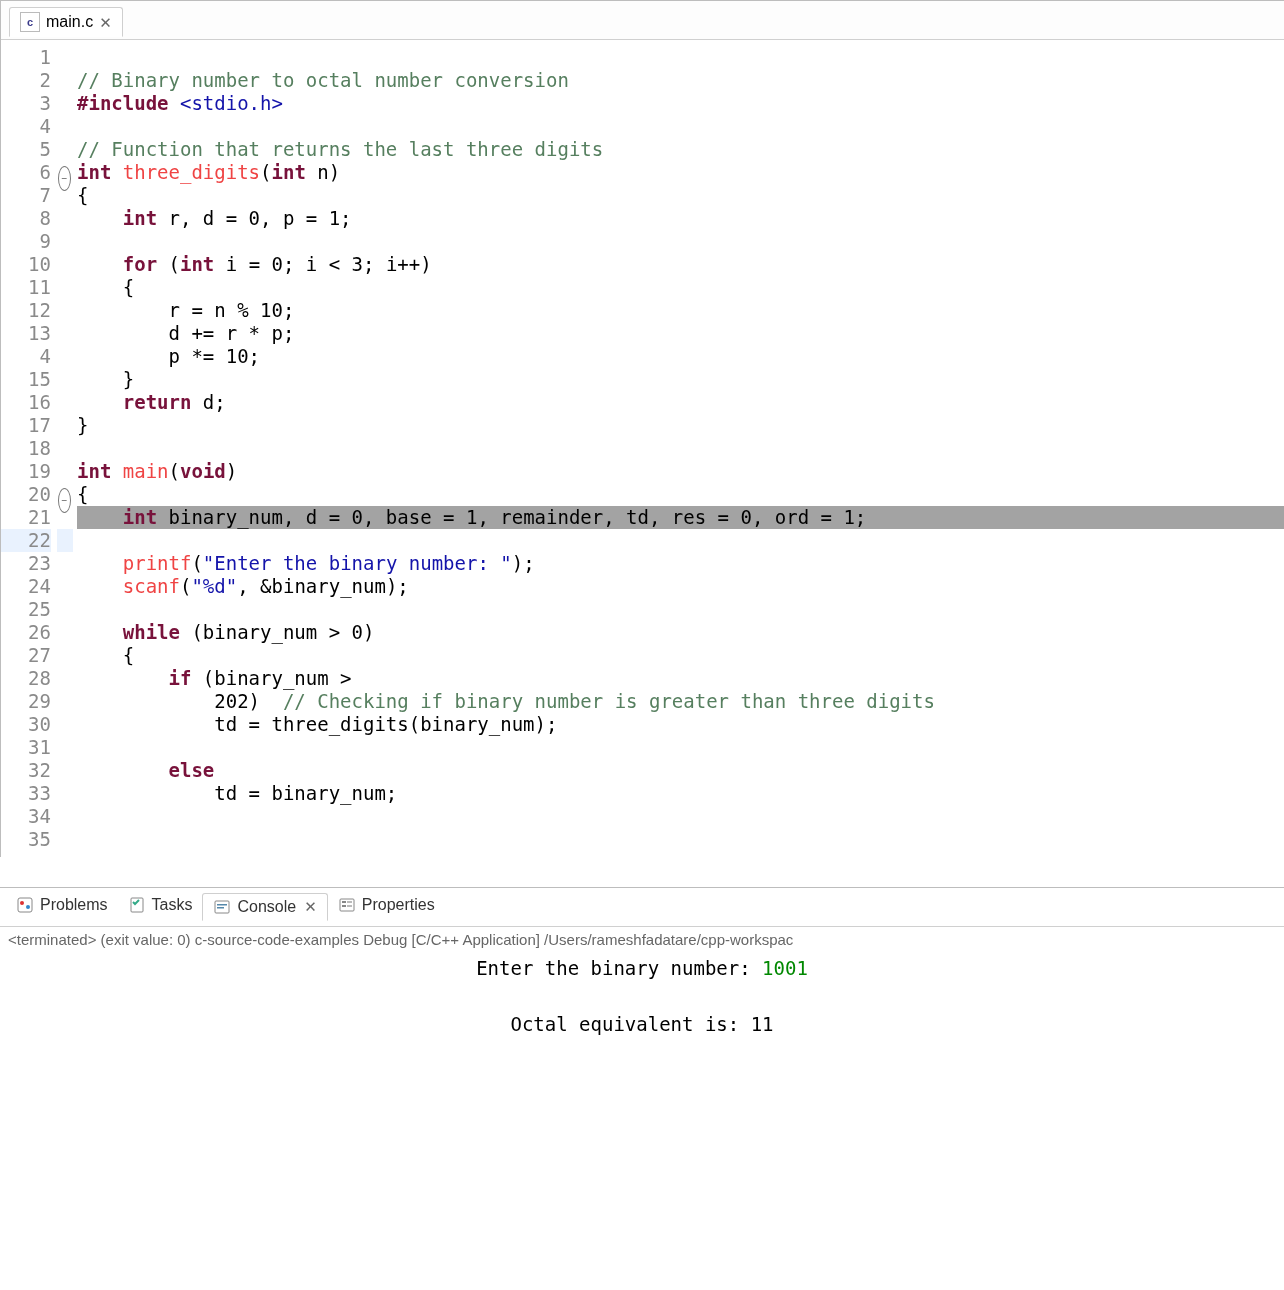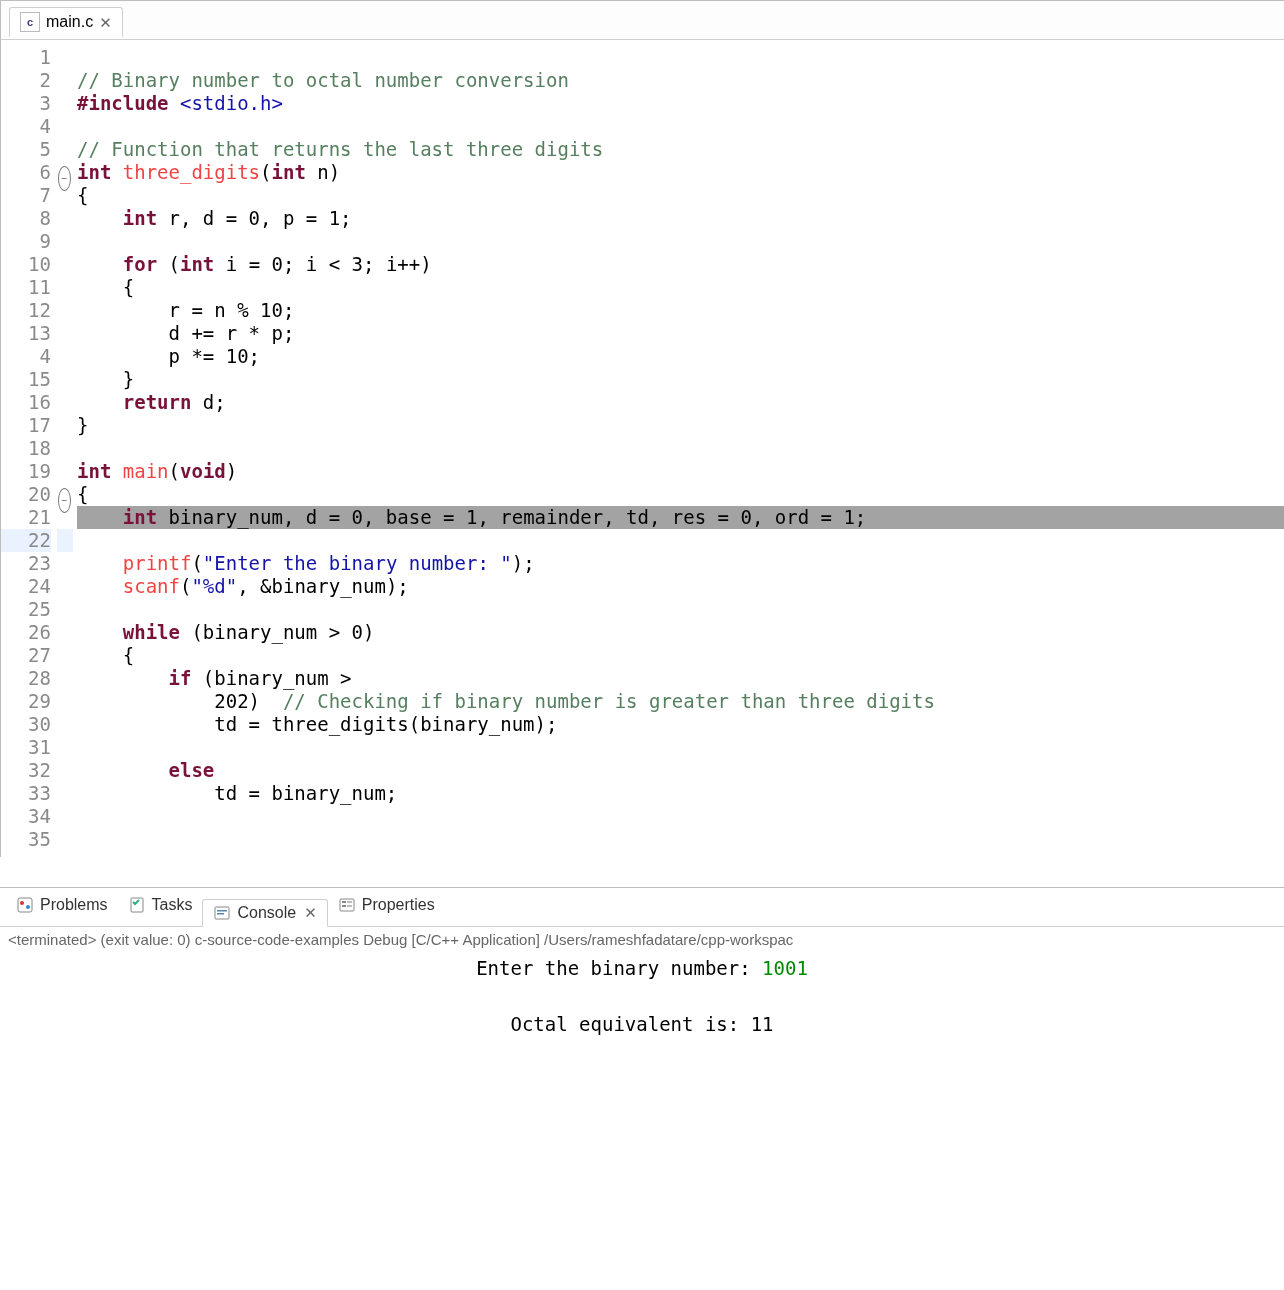--- a/index.html
+++ b/index.html
@@ -110,21 +110,21 @@
     display:flex; align-items:center; gap:6px;
     padding: 4px 10px;
     color:#333;
     cursor:pointer;
   }
   .panel-tab.active {
     background:#fff;
     border:1px solid #cfcfcf;
     border-bottom:1px solid #fff;
     border-radius:3px 3px 0 0;
-    position:relative; top:7px;
+    position:relative; top:1px;
   }
   .panel-tab .close { color:#666; font-size:15px; margin-left:2px; }
   .p-icon { width:18px; height:18px; display:inline-flex; align-items:center; justify-content:center; }
   .console-desc {
     font: 15px -apple-system, Helvetica, Arial, sans-serif;
     color:#666;
     padding: 4px 8px;
   }
   .console-output {
     font: 19px/28px Menlo, Monaco, Consolas, monospace;

